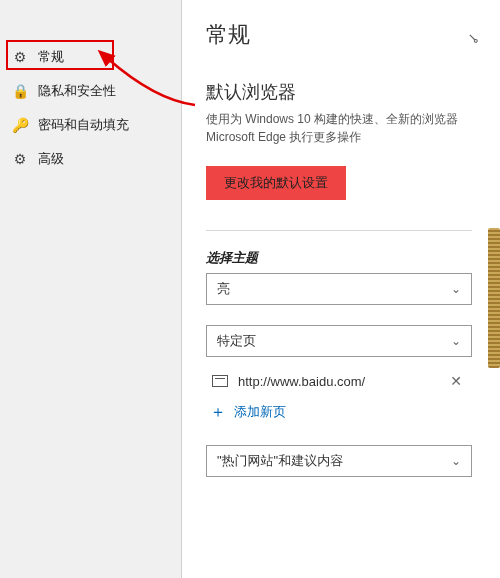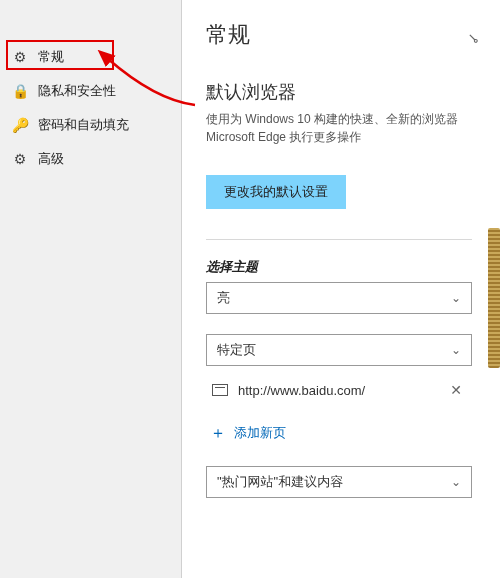--- a/index.html
+++ b/index.html
@@ -37,23 +37,23 @@
     position: relative;
   }
   .main h1 { font-size: 22px; font-weight: 400; color: #333; margin-bottom: 30px; }
   .pin {
     position: absolute;
     top: 30px; right: 20px;
     font-size: 14px; color: #666;
     transform: rotate(45deg);
   }
   .section-title { font-size: 18px; font-weight: 400; color: #333; margin-bottom: 6px; }
-  .section-sub { font-size: 12px; color: #555; line-height: 1.5; margin-bottom: 29px; }
+  .section-sub { font-size: 12px; color: #555; line-height: 1.5; margin-bottom: 20px; }
   .gray-btn {
-    background: #7dd3fc;
+    background: #ef4444;
     border: none;
     padding: 8px 18px;
     font-size: 13px;
     color: #222;
     cursor: pointer;
   }
   .divider { border: none; border-top: 1px solid #d8d8d8; margin: 30px 0 18px 0; }
   .label { font-size: 13px; font-weight: 600; color: #222; margin-bottom: 6px; font-style: italic; }
   .select {
     width: 100%;
@@ -66,21 +66,21 @@
     padding: 0 10px;
     cursor: pointer;
     margin-bottom: 20px;
   }
   .select .chev { color: #666; font-size: 12px; }
   .url-row {
     display: flex;
     align-items: center;
     gap: 10px;
     padding: 4px 6px;
-    margin-bottom: 22px;
+    margin-bottom: 10px;
   }
   .url-row .page-ico { width:16px; height:12px; border:1px solid #555; position:relative; display:inline-block;}
   .url-row .page-ico::after{content:"";position:absolute;top:2px;left:2px;right:2px;height:1px;background:#555;}
   .url-row .url-text { flex: 1; color: #333; font-size: 13px; }
   .url-row .x { color: #666; font-size: 14px; cursor: pointer; padding: 0 4px;}
   .add-row { display: flex; align-items: center; gap: 8px; color: #0067b8; font-size: 13px; cursor: pointer; margin-left:4px; margin-bottom: 24px; }
   .add-row .plus { font-size: 16px; line-height: 1; }
   .scroll-ind {
     position: absolute;
     right: 0; top: 228px;

